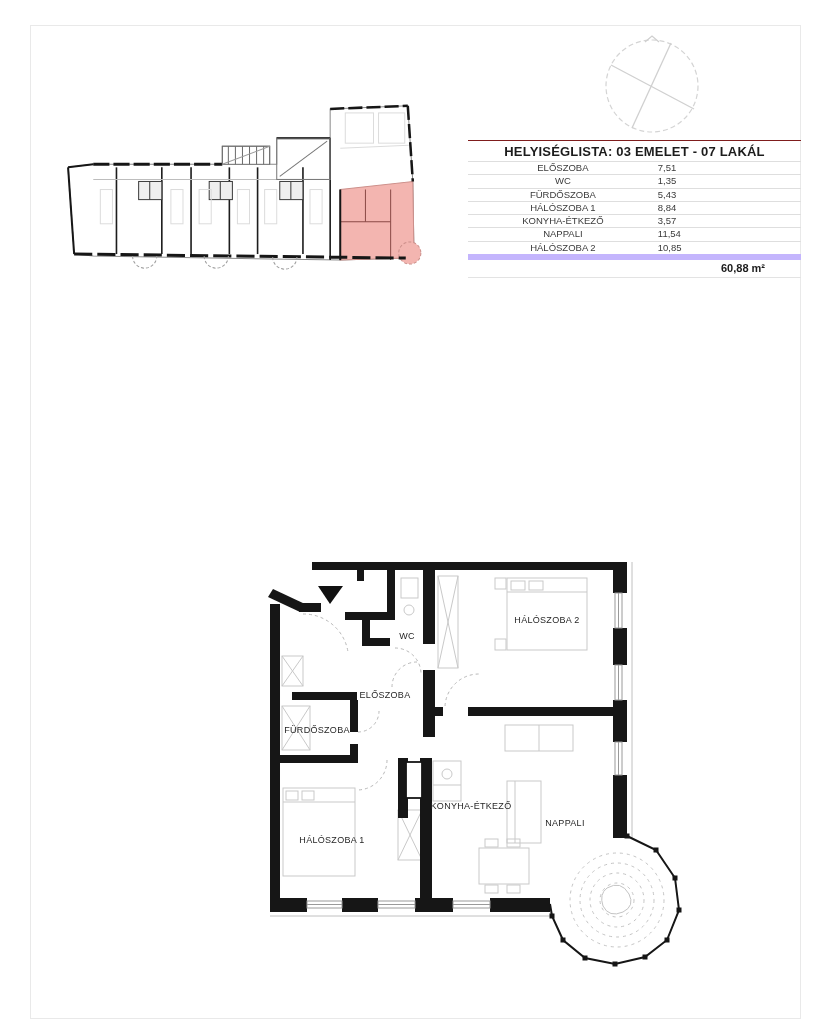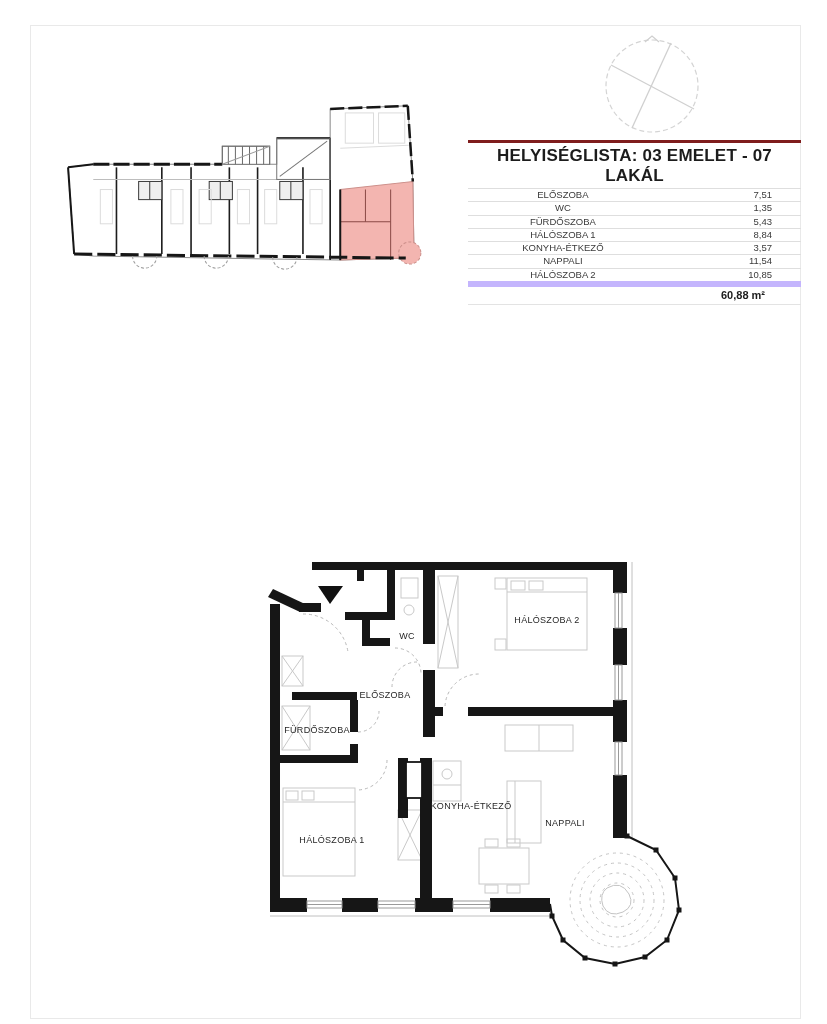--- a/index.html
+++ b/index.html
@@ -1,25 +1,25 @@
 <!DOCTYPE html>
 <html><head>
 <meta charset="utf-8">
 <style>
   html,body{margin:0;padding:0;background:#ffffff;}
   .doc{position:relative;width:827px;height:1024px;background:#ffffff;overflow:hidden;
        font-family:"Liberation Sans",sans-serif;}
   .frame{position:absolute;background:#e9e9e9;}
   
   .room-table{position:absolute;left:468px;top:140px;width:333px;color:#2b2b2b;}
-  .rt-header{font-size:17px;font-weight:bold;text-align:center;letter-spacing:.2px;
-             padding:3px 0 2px 0;border-top:3px solid #7f1d1d;color:#1c1c1c;}
+  .rt-header{font-size:13px;font-weight:bold;text-align:center;letter-spacing:.2px;
+             padding:3px 0 2px 0;border-top:1px solid #7f1d1d;color:#1c1c1c;}
   .rt-row{display:flex;border-top:1px solid #dedede;font-size:9.5px;line-height:12.3px;color:#3a3a3a;}
   .rt-name{width:57%;text-align:center;white-space:nowrap;}
-  .rt-area{flex:1;text-align:right;padding-right:29px;}
+  .rt-area{flex:1;padding-right:29px;}
   .rt-total{border-top:6px solid #c4b5fd;font-size:11px;font-weight:bold;text-align:right;
             padding:2px 36px 3px 0;color:#1c1c1c;}
   .rt-bottom{border-top:1px solid #e3e3e3;height:3px;}
   svg{position:absolute;}
   svg text{font-family:"Liberation Sans",sans-serif;fill:#262626;}
   .wall{fill:#161616;}
   .furn{stroke:#c9c9c9;fill:none;stroke-width:1;}
   .arc{stroke:#b8b8b8;fill:none;stroke-width:1;stroke-dasharray:3,3;}
   .win{stroke:#9a9a9a;fill:none;stroke-width:1;}
   .roomlabel{font-size:9px;letter-spacing:.3px;text-anchor:middle;}

